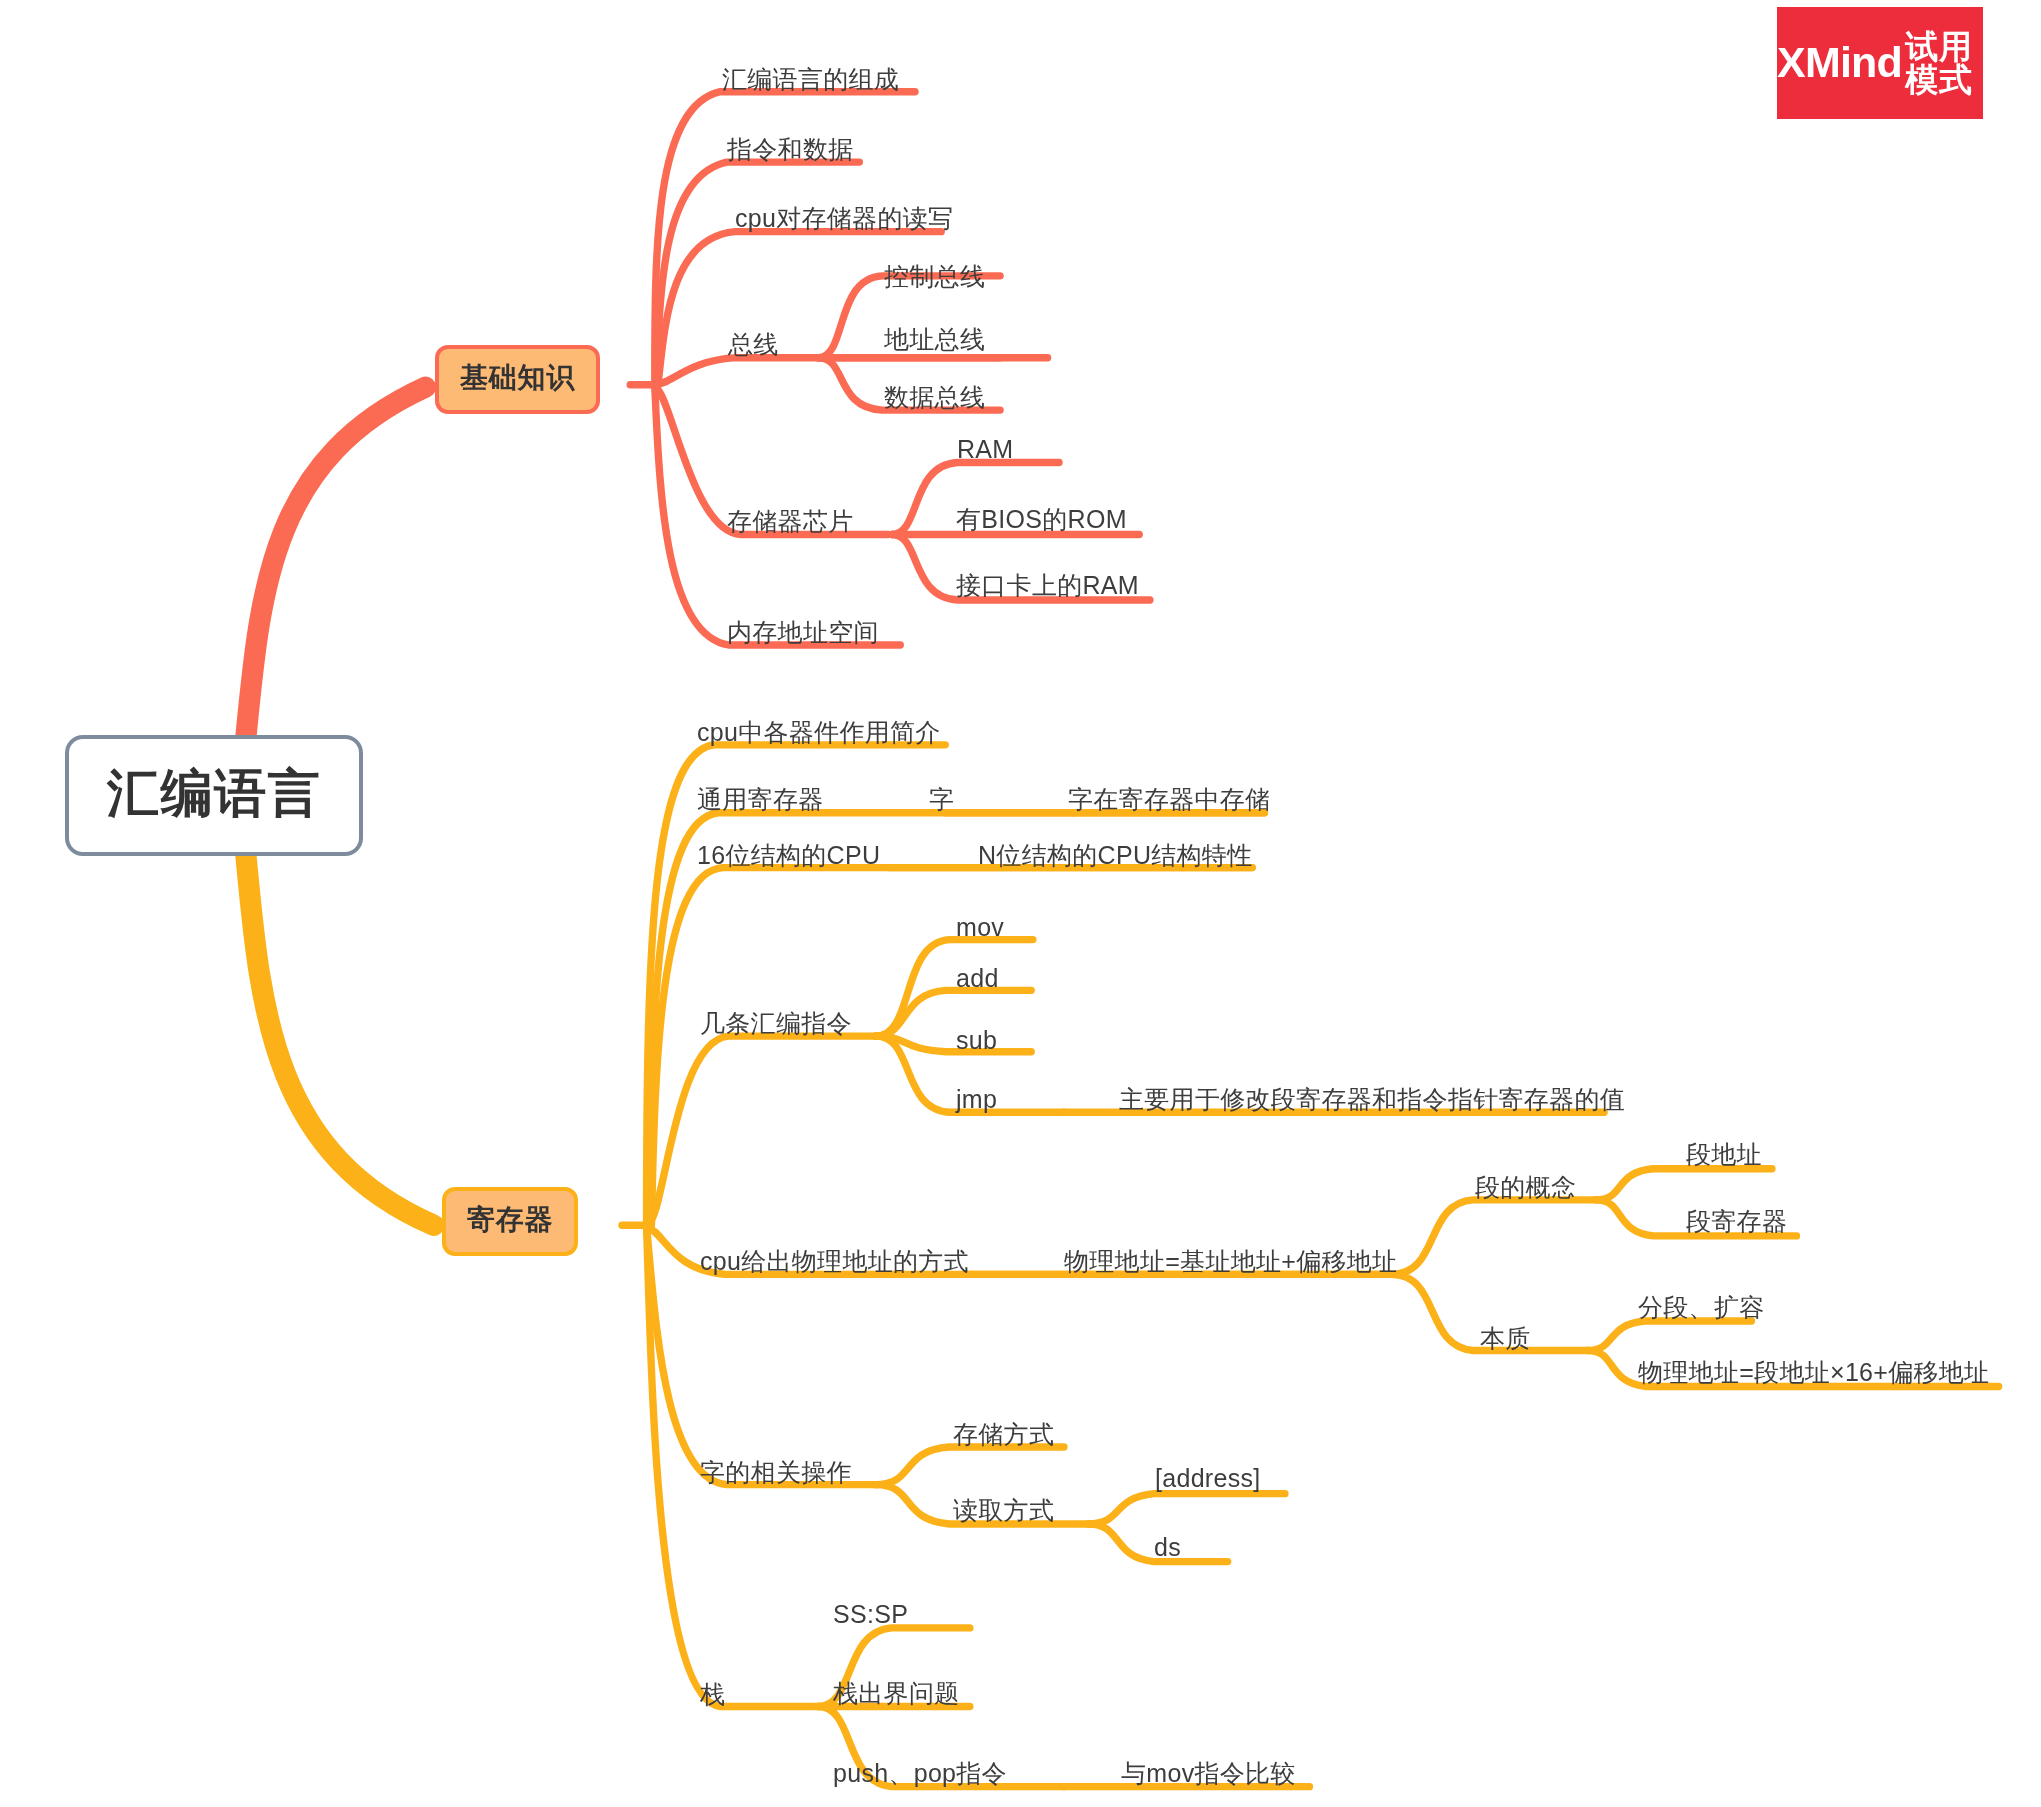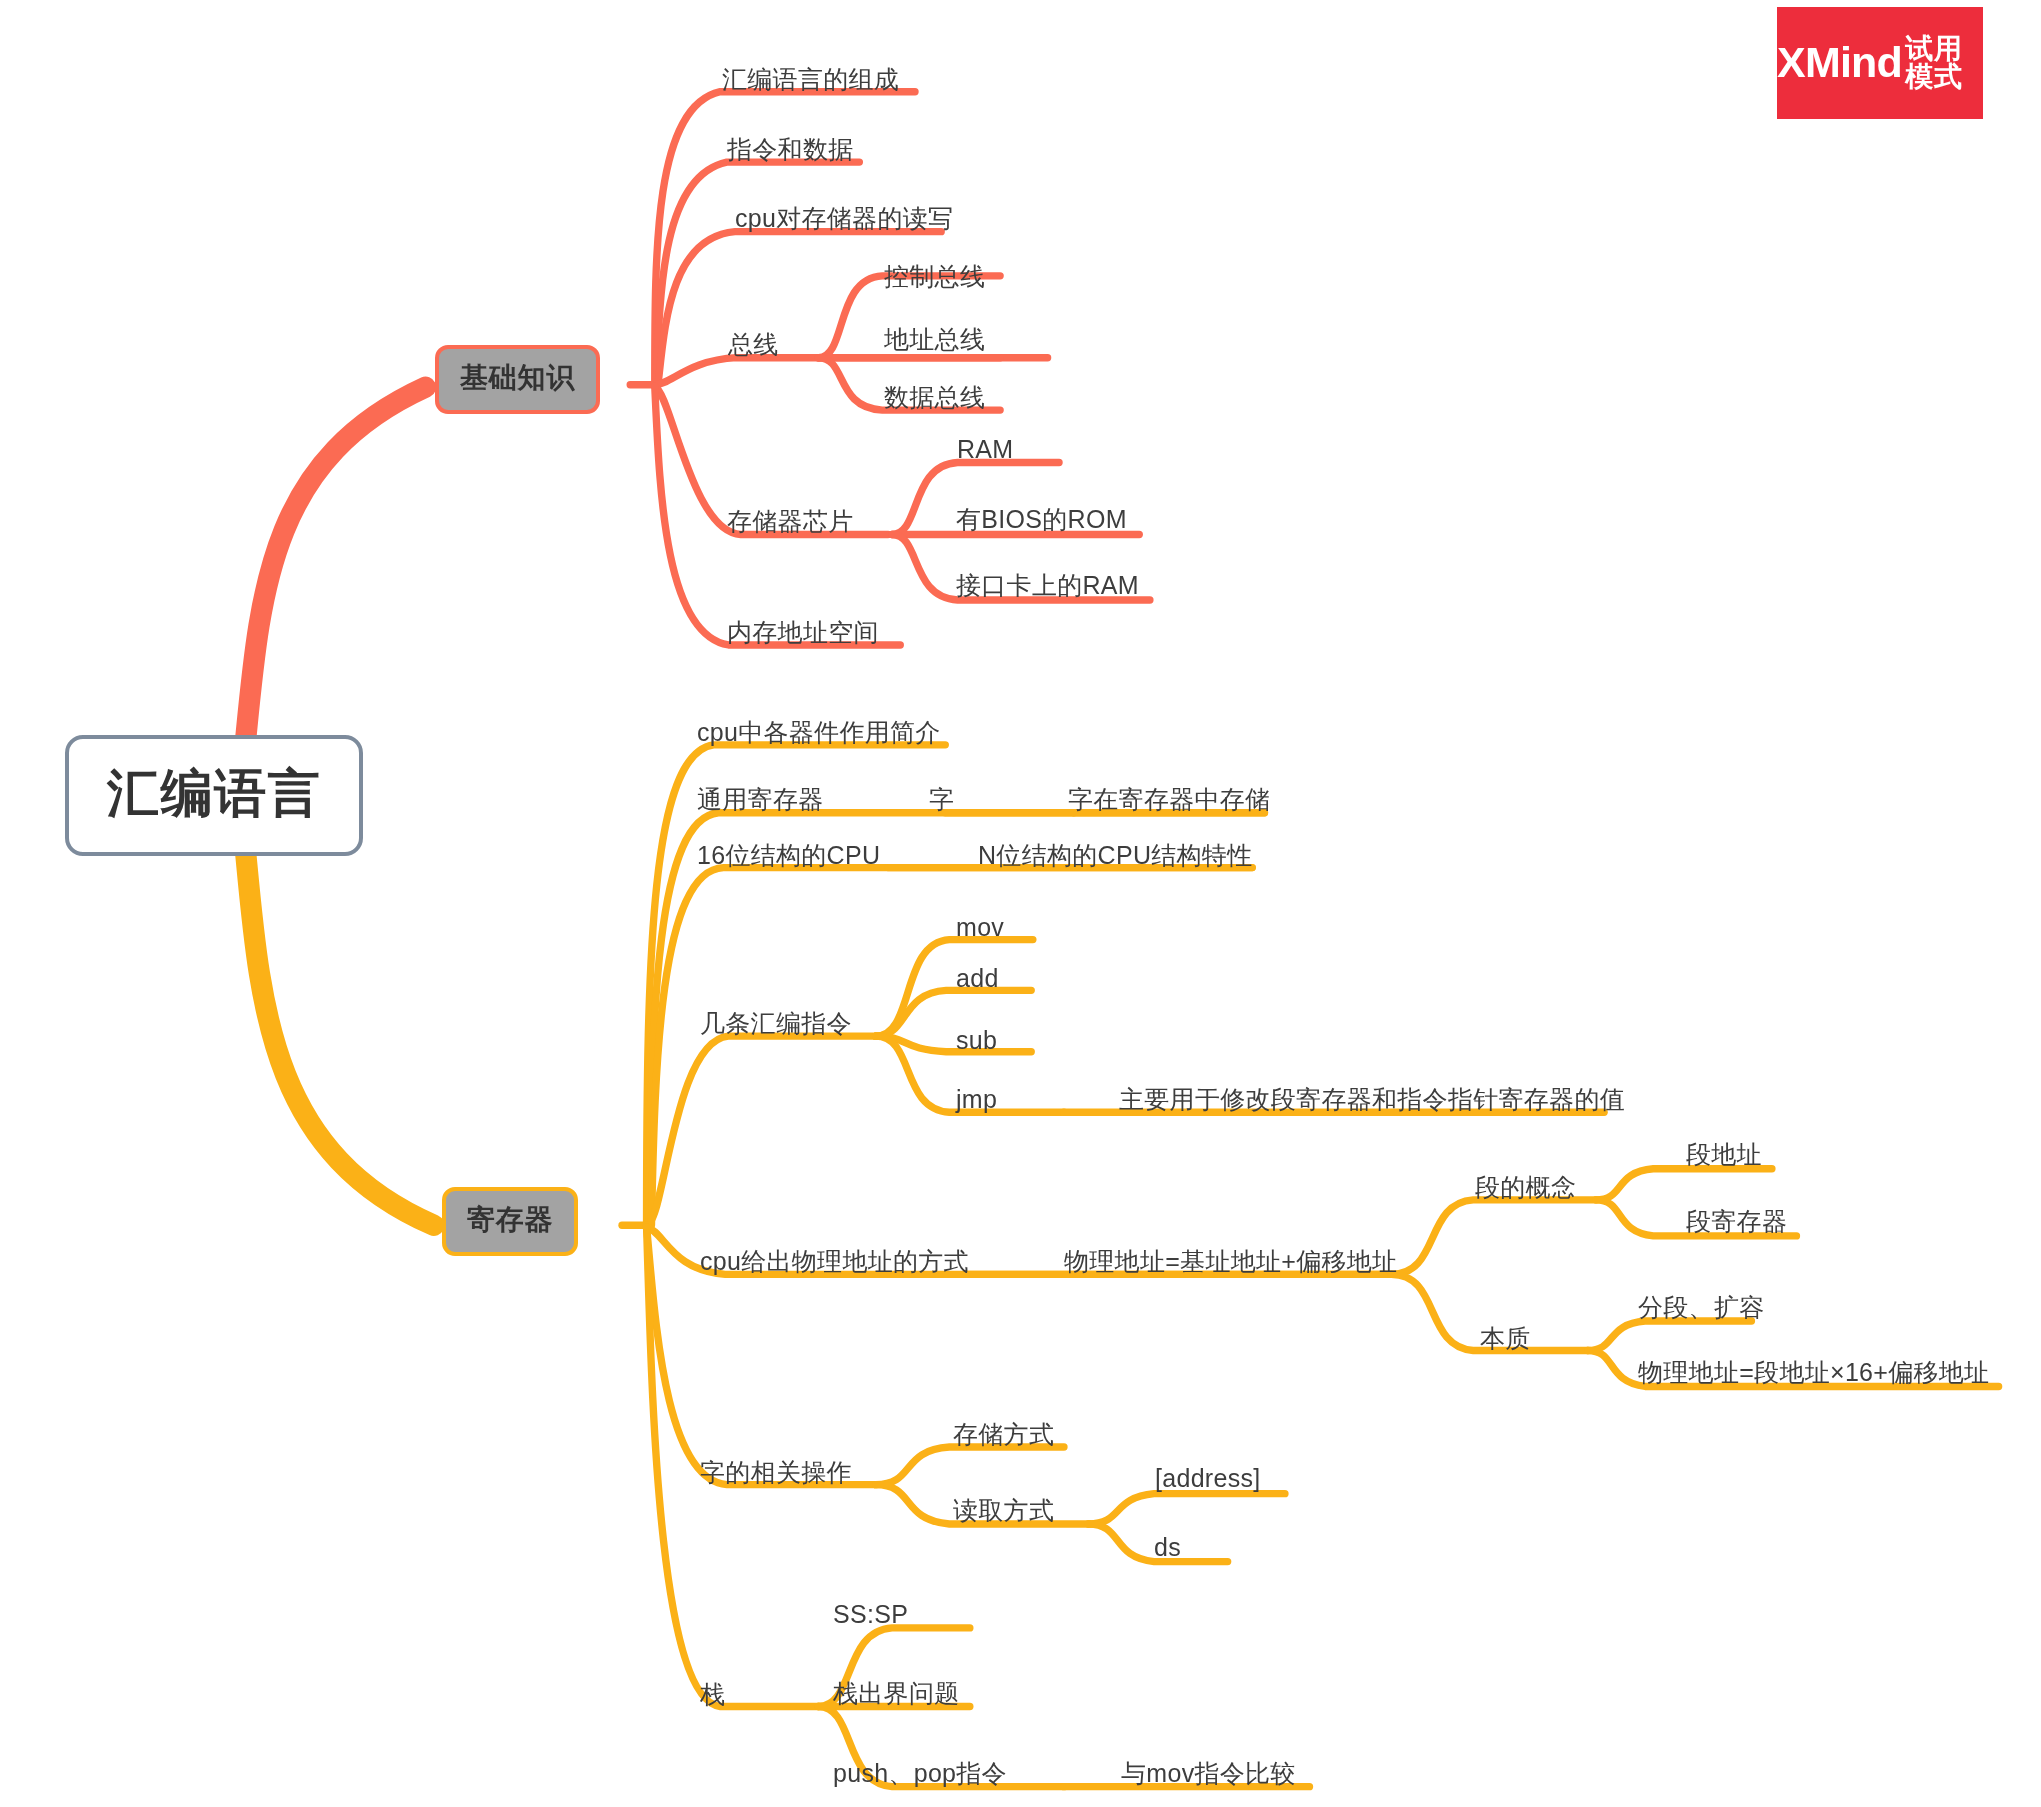--- a/index.html
+++ b/index.html
@@ -40,21 +40,21 @@
     background: #ffffff;
     font-size: 52px;
     font-weight: bold;
     color: #333333;
     padding: 28px 38px 33px 38px;
     letter-spacing: 1.6px;
   }
   
   .branch-node {
     border-radius: 13px;
-    background: #a3a3a3;
+    background: #fdba74;
     font-size: 28px;
     font-weight: bold;
     color: #333333;
     padding: 14.7px 21px 18px 21px;
     letter-spacing: 0.8px;
   }
   .branch-red { border: 4.1px solid #fb6b53; }
   .branch-amber { border: 4.1px solid #fbb117; }
   
   .topic {
@@ -76,21 +76,21 @@
   }
   .wm-title {
     color: #ffffff;
     font-size: 43px;
     font-weight: bold;
     letter-spacing: -0.8px;
     line-height: 1;
   }
   .wm-sub {
     color: #ffffff;
-    font-size: 28px;
+    font-size: 33px;
     font-weight: bold;
     letter-spacing: 0.8px;
     line-height: 1;
   }
 </style>
 </head>
 <body>
 
 <div id="canvas">
 

